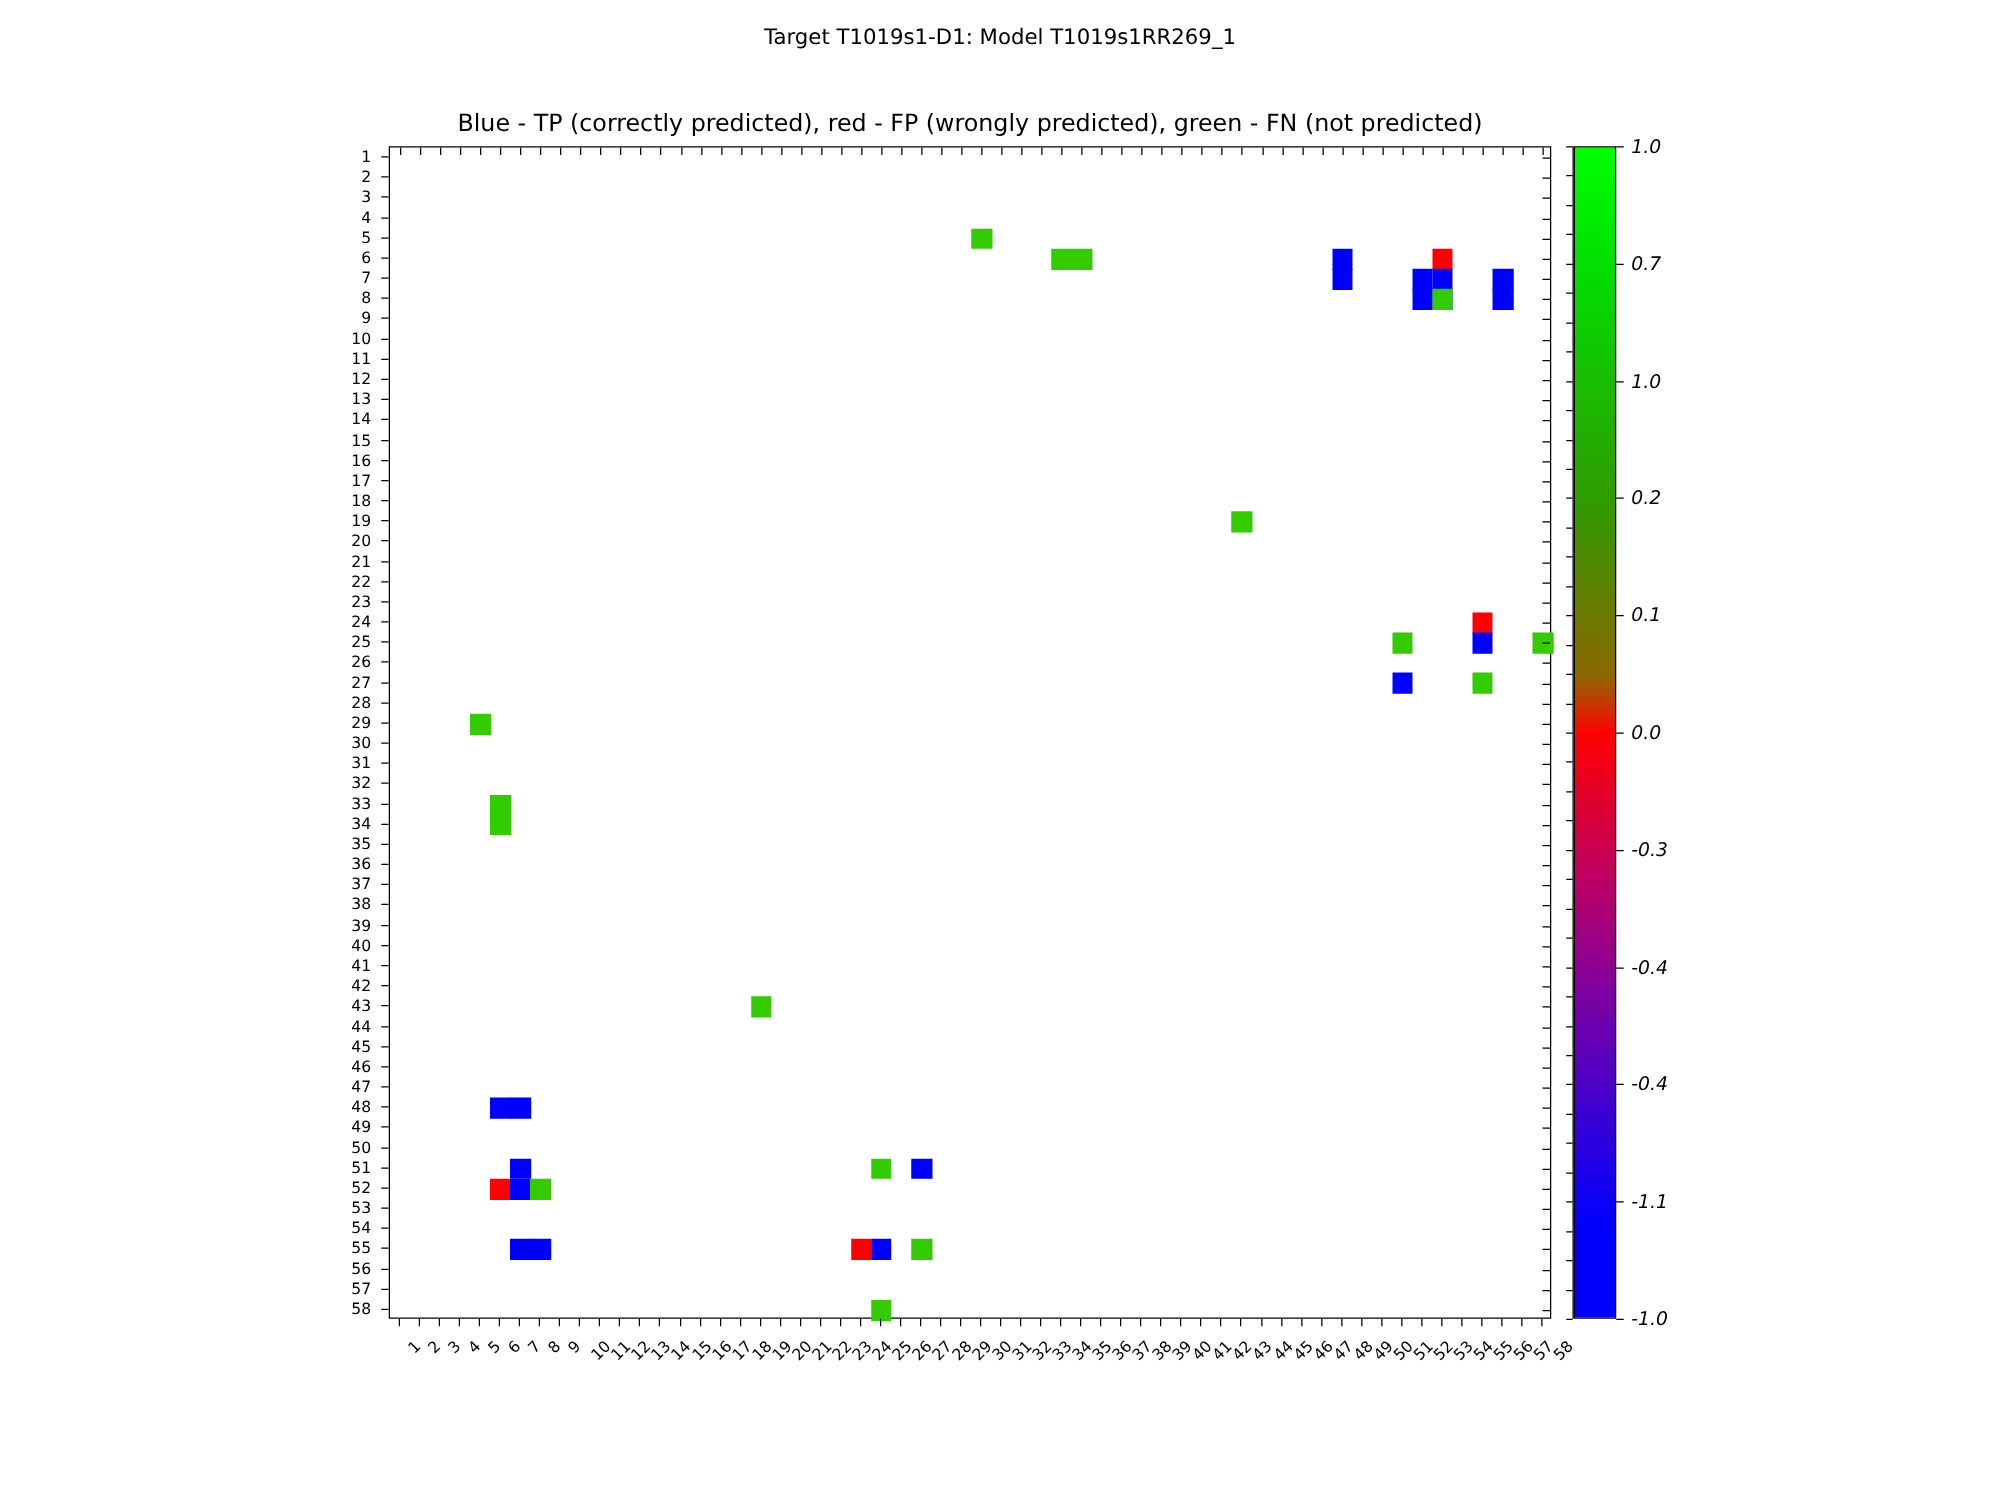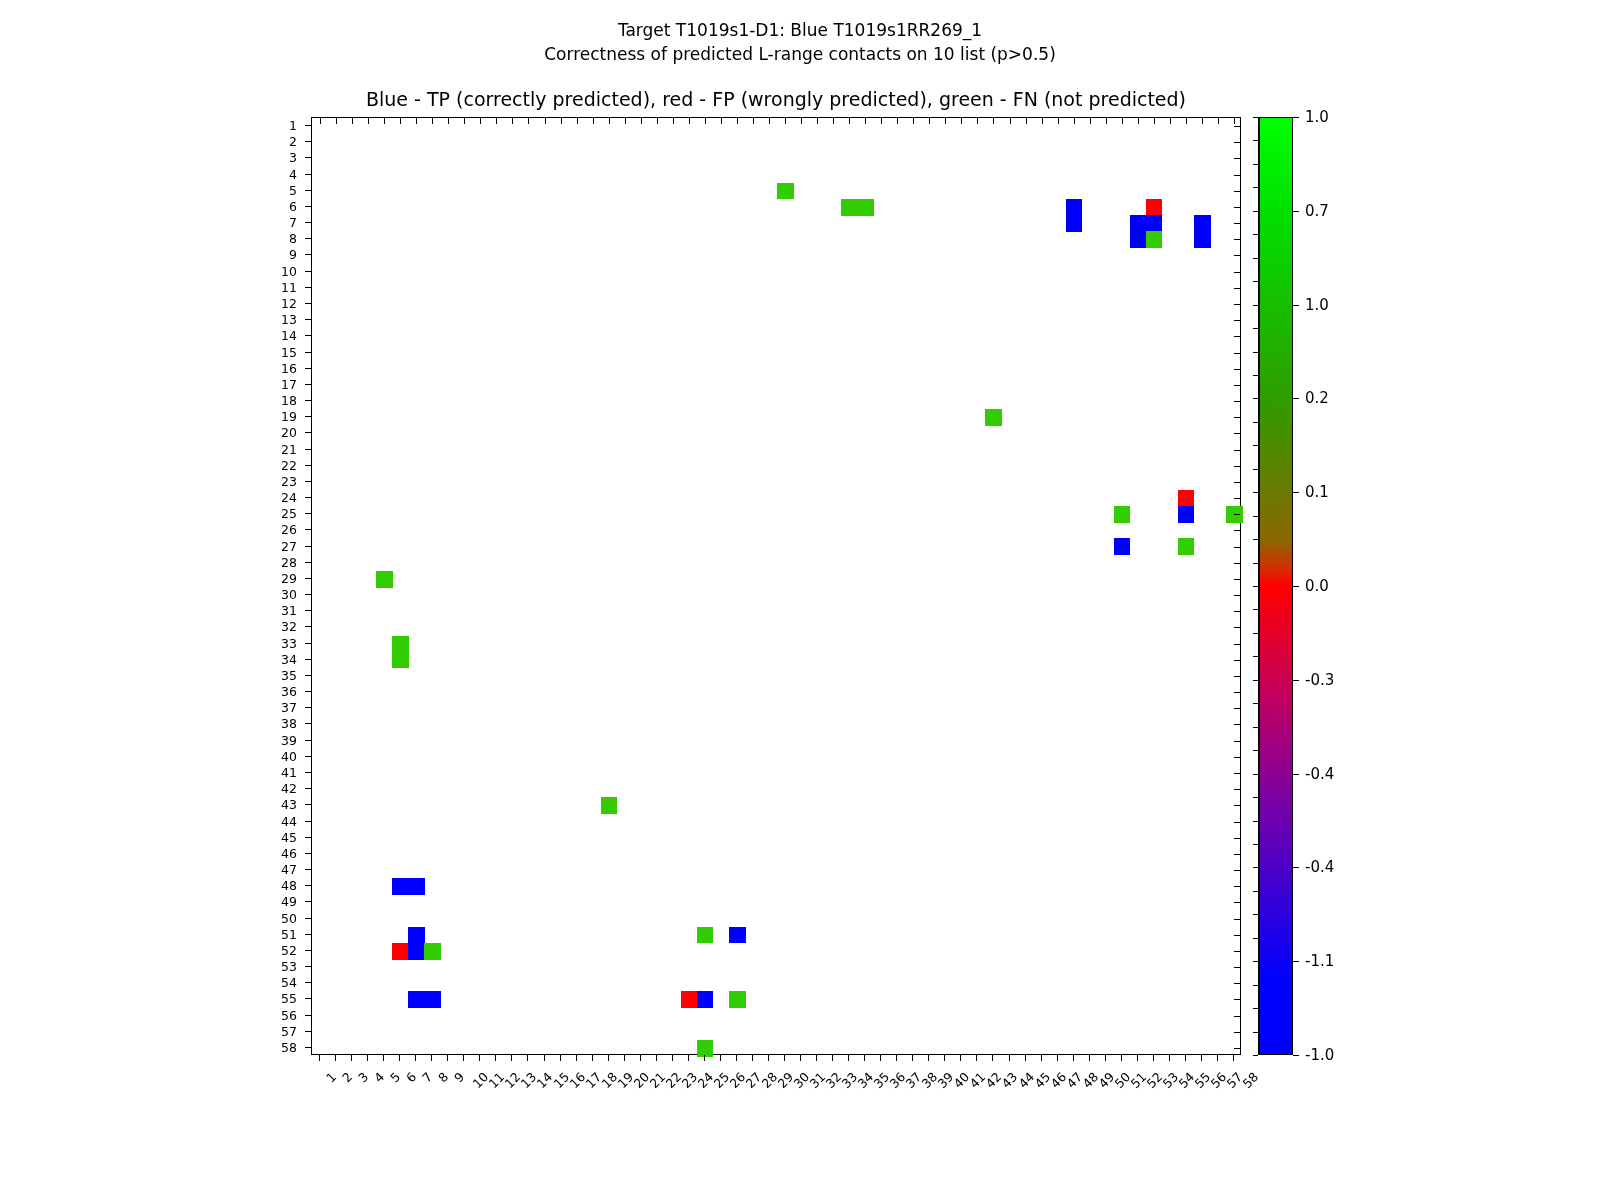--- a/index.html
+++ b/index.html
@@ -78,32 +78,32 @@
       #0000ff 92%,
       #0000ff 100%);
   }
   .cbar-tick {
     position:absolute; left:34px; width:6px; height:1px; background:#000;
   }
   .cbar-label {
     position:absolute; left:46px;
     font-size:15px; color:#000; transform:translateY(-50%);
     white-space:nowrap;
+    font-style:italic;
   }
   
   #cbar-minor { position:absolute; left:-22px; top:0; width:22px; height:938px; }
   #cbar-minor .spine { position:absolute; right:0; top:0; width:1px; height:938px; background:#000; }
   #cbar-minor .m { position:absolute; right:1px; width:5px; height:1px; background:#000; }
 </style>
 </head>
 <body>
 
 <div id="suptitle">
-  <div>Target T1019s1-D1: Blue T1019s1RR269_1</div>
-  <div>Correctness of predicted L-range contacts on 10 list (p&gt;0.5)</div>
+  <div>Target T1019s1-D1: Model T1019s1RR269_1</div>
 </div>
 
 <div id="axtitle">Blue - TP (correctly predicted), red - FP (wrongly predicted), green - FN (not predicted)</div>
 
 <div id="yaxis">
     <div class="ytick-mark" style="top: 8.08621px;"></div>
     <div class="ytick-label" style="top: 8.08621px;">1</div>
     <div class="ytick-mark" style="top: 24.2586px;"></div>
     <div class="ytick-label" style="top: 24.2586px;">2</div>
     <div class="ytick-mark" style="top: 40.431px;"></div>

